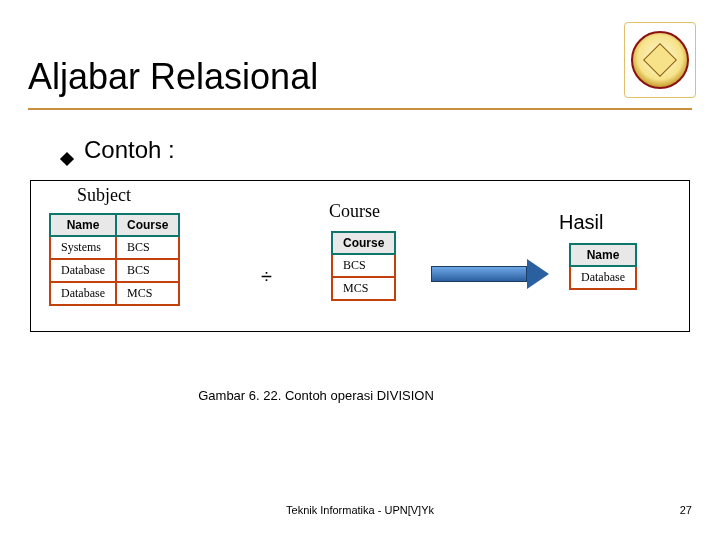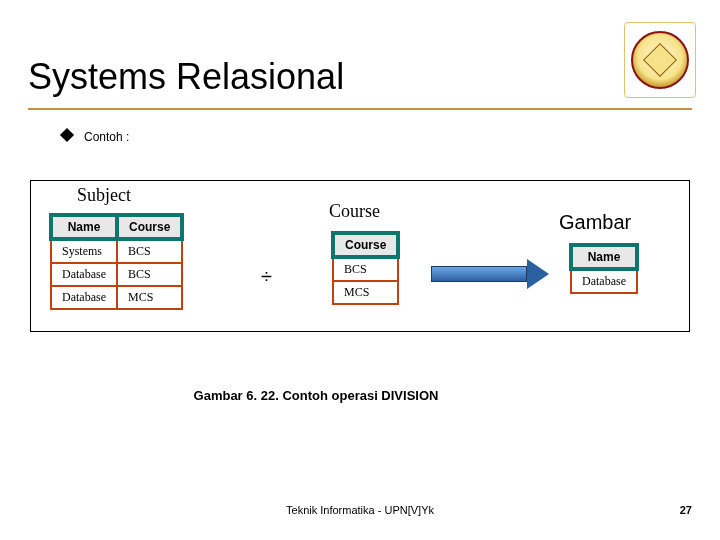--- a/index.html
+++ b/index.html
@@ -60,25 +60,25 @@
     position:absolute;
     left:50%; top:50%;
     width:22px; height:22px;
     background:#f7e28a;
     border:1px solid #8a5f12;
     transform: translate(-50%,-50%) rotate(45deg);
   }
   .bullet-row {
     position: absolute;
     left: 62px;
-    top: 130px;
-    font-size: 12px;
+    top: 136px;
+    font-size: 24px;
     color: #000;
     display: flex;
-    align-items: flex-start;
+    align-items: flex-end;
   }
   .bullet-row .diamond {
     width: 10px; height: 10px;
     background: #000;
     transform: rotate(45deg);
     margin-right: 12px;
   }
   .diagram-box {
     position: absolute;
     left: 30px;
@@ -104,21 +104,21 @@
     font-size: 20px;
     color: #000;
   }
   .tbl {
     position: absolute;
     border-collapse: collapse;
     font-size: 12px;
   }
   .tbl th {
     background: #e8e8e8;
-    border: 4px solid #0f766e;
+    border: 2px solid #0f766e;
     font-family: Arial, sans-serif;
     font-weight: bold;
     padding: 3px 10px;
     color: #000;
   }
   .tbl td {
     border: 2px solid #c2410c;
     font-family: "Segoe Script", cursive;
     padding: 3px 10px;
     color: #000;
@@ -156,62 +156,61 @@
     border-top: 15px solid transparent;
     border-bottom: 15px solid transparent;
     border-left: 22px solid #2a5fa0;
   }
   .caption {
     position: absolute;
     left: 0; width: 632px;
     top: 388px;
     text-align: center;
     font-size: 13px;
-    font-weight: bold;
+    font-weight: normal;
     color: #000;
   }
   .footer-left {
     position: absolute;
     bottom: 24px;
     left: 0;
     width: 720px;
     text-align: center;
     font-size: 11px;
     color: #000;
   }
   .footer-right {
     position: absolute;
     bottom: 24px;
     right: 28px;
     font-size: 11px;
     color: #000;
-    font-weight: bold;
   }
 </style>
 </head>
 <body>
 
 <div class="slide">
 
   <div class="logo">
     <div class="logo-inner"></div>
   </div>
 
-  <div class="title">Systems Relasional</div>
+  <div class="title">Aljabar Relasional</div>
   <div class="title-underline"></div>
 
   <div class="bullet-row">
     <span class="diamond"></span>
     <span>Contoh :</span>
   </div>
 
   <div class="diagram-box">
     <div class="d-label subject-label">Subject</div>
     <div class="d-label course-label">Course</div>
-    <div class="hasil-label">Gambar</div>
+    <div class="hasil-label">Hasil</div>
 
     <table class="tbl subject-tbl">
       <tbody>
           <tr>
         <th>Name</th>
         <th>Course</th>
       </tr>
       <tr>
             <td>Systems</td>
             <td>BCS</td>

